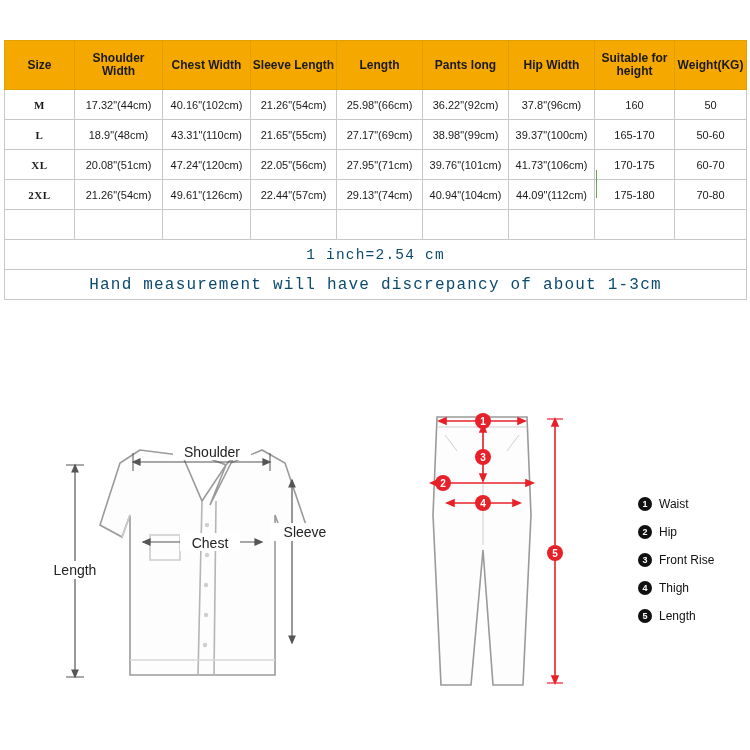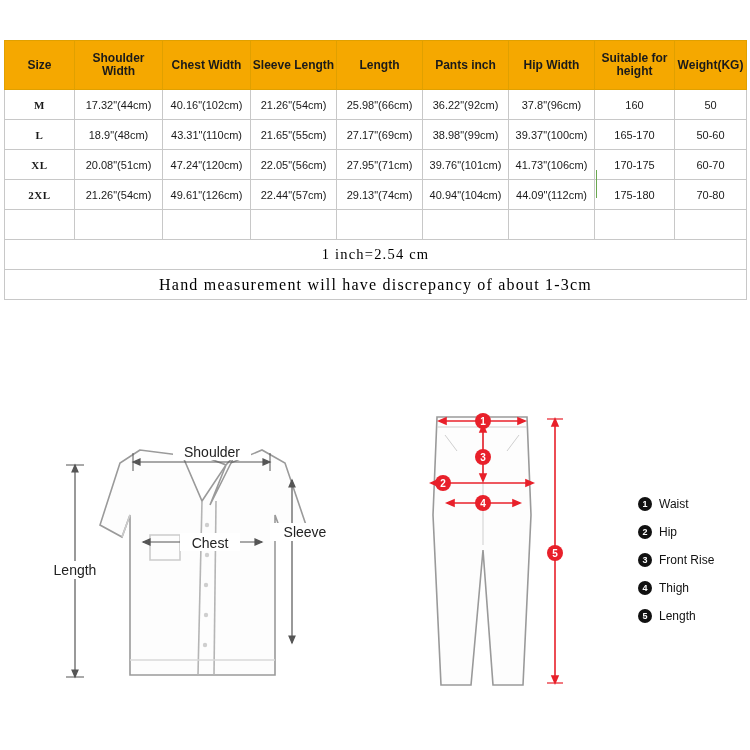--- a/index.html
+++ b/index.html
@@ -55,24 +55,24 @@
     font-weight: bold;
     font-size: 12px;
     letter-spacing: 0.5px;
   }
   .cell-val {
     font-size: 11px;
   }
   .empty-row td { height: 29px; }
   .note-row td {
     height: 32px;
-    font-family: Liberation Serif, serif;
+    font-family: Liberation Mono, monospace;
     font-size: 14.5px;
     letter-spacing: 1.2px;
-    color: #000000;
+    color: #0c4a6e;
   }
   .note-row.big td {
     font-size: 16px;
   }
 
   
   .tick {
     position: absolute;
     left: 596px;
     top: 170px;
@@ -135,21 +135,21 @@
         <col style="width:80px">
         <col style="width:72px">
     </colgroup>
     <thead>
       <tr>
         <th>Size</th>
         <th>Shoulder Width</th>
         <th>Chest Width</th>
         <th>Sleeve Length</th>
         <th>Length</th>
-        <th>Pants inch</th>
+        <th>Pants long</th>
         <th>Hip Width</th>
         <th>Suitable for height</th>
         <th>Weight(KG)</th>
       </tr>
     </thead>
     <tbody>
       <tr>
         <td class="col-size">M</td>
         <td class="cell-val">17.32"(44cm)</td>
         <td class="cell-val">40.16"(102cm)</td>

